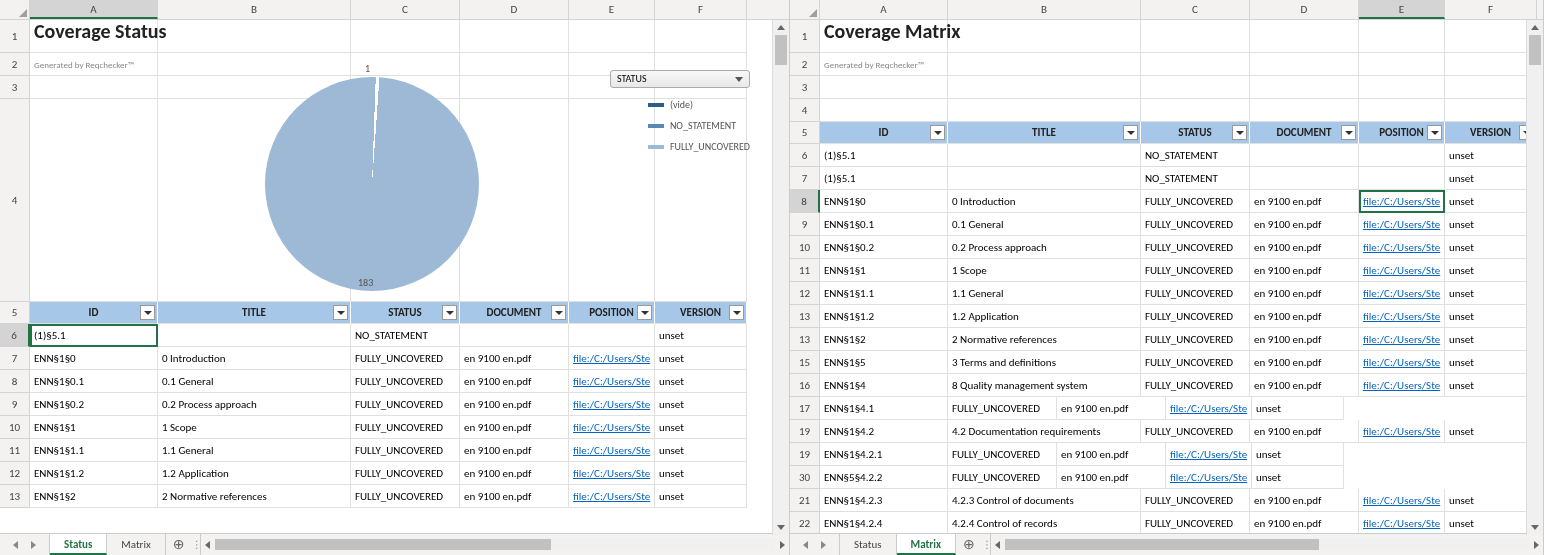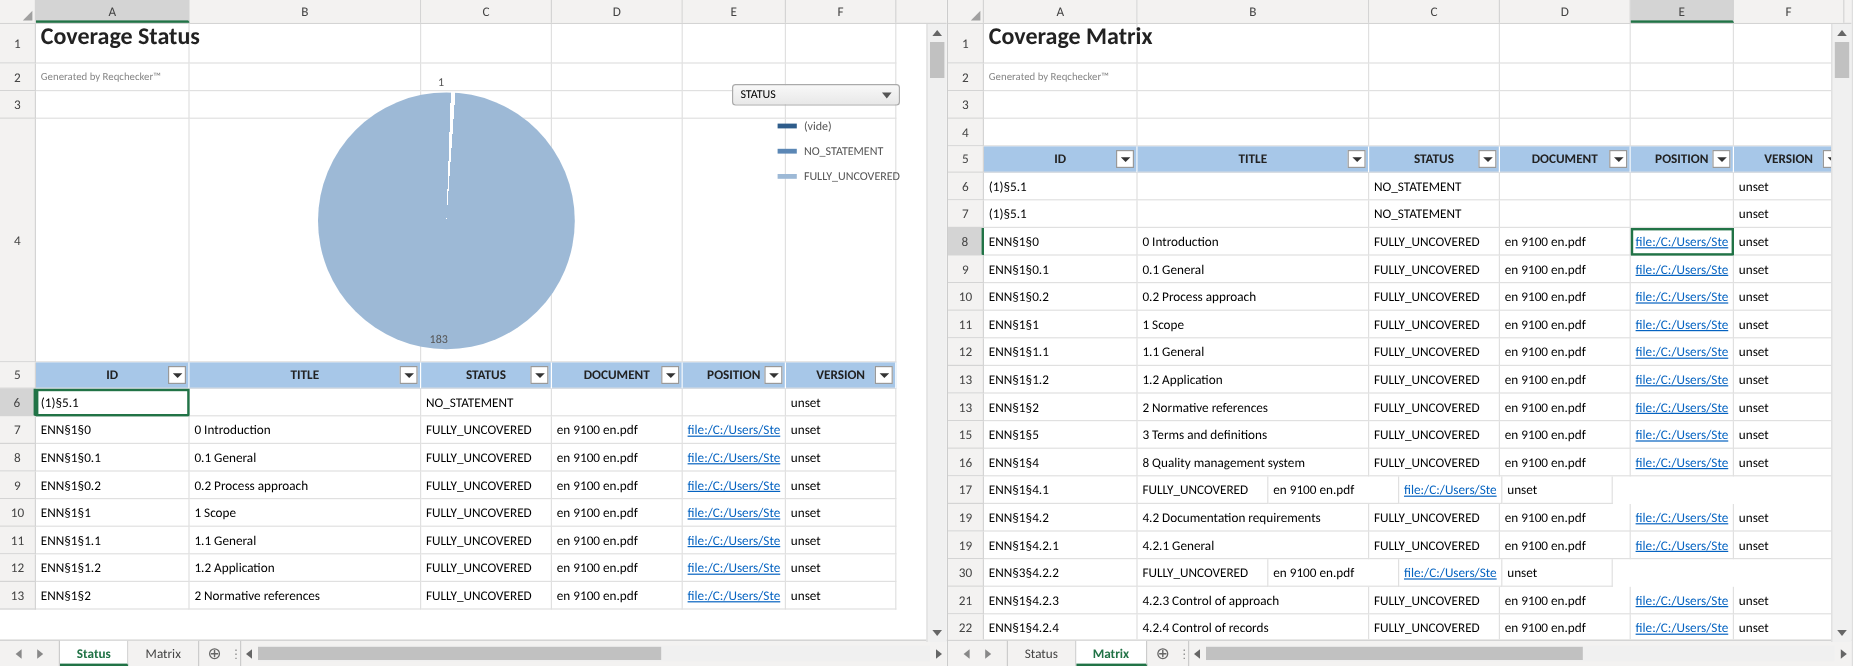--- a/index.html
+++ b/index.html
@@ -686,38 +686,37 @@
           <div class="cell col-A">ENN§1§4.2</div>
           <div class="cell col-B">4.2 Documentation requirements</div>
           <div class="cell col-C">FULLY_UNCOVERED</div>
           <div class="cell col-D">en 9100 en.pdf</div>
           <div class="cell col-E"><span class="link">file:/C:/Users/Ste</span></div>
           <div class="cell col-F">unset</div>
         </div>
         <div class="row">
           <div class="row-head">19</div>
           <div class="cell col-A">ENN§1§4.2.1</div>
-          <div class="cell col-B">4.2.1 General</div>
           <div class="cell col-C">FULLY_UNCOVERED</div>
           <div class="cell col-D">en 9100 en.pdf</div>
           <div class="cell col-E"><span class="link">file:/C:/Users/Ste</span></div>
           <div class="cell col-F">unset</div>
         </div>
         <div class="row">
           <div class="row-head">30</div>
-          <div class="cell col-A">ENN§3§4.2.2</div>
+          <div class="cell col-A">ENN§5§4.2.2</div>
           <div class="cell col-C">FULLY_UNCOVERED</div>
           <div class="cell col-D">en 9100 en.pdf</div>
           <div class="cell col-E"><span class="link">file:/C:/Users/Ste</span></div>
           <div class="cell col-F">unset</div>
         </div>
         <div class="row">
           <div class="row-head">21</div>
           <div class="cell col-A">ENN§1§4.2.3</div>
-          <div class="cell col-B">4.2.3 Control of approach</div>
+          <div class="cell col-B">4.2.3 Control of documents</div>
           <div class="cell col-C">FULLY_UNCOVERED</div>
           <div class="cell col-D">en 9100 en.pdf</div>
           <div class="cell col-E"><span class="link">file:/C:/Users/Ste</span></div>
           <div class="cell col-F">unset</div>
         </div>
         <div class="row">
           <div class="row-head">22</div>
           <div class="cell col-A">ENN§1§4.2.4</div>
           <div class="cell col-B">4.2.4 Control of records</div>
           <div class="cell col-C">FULLY_UNCOVERED</div>

